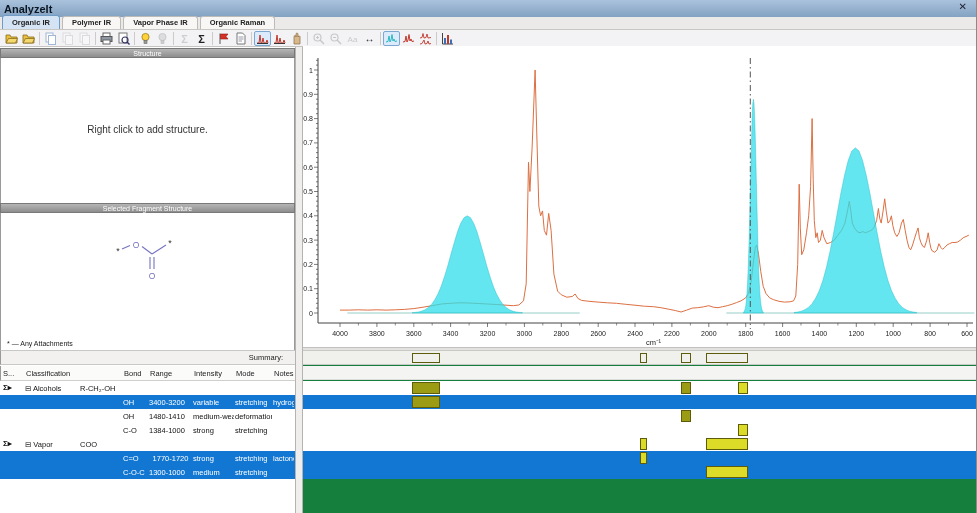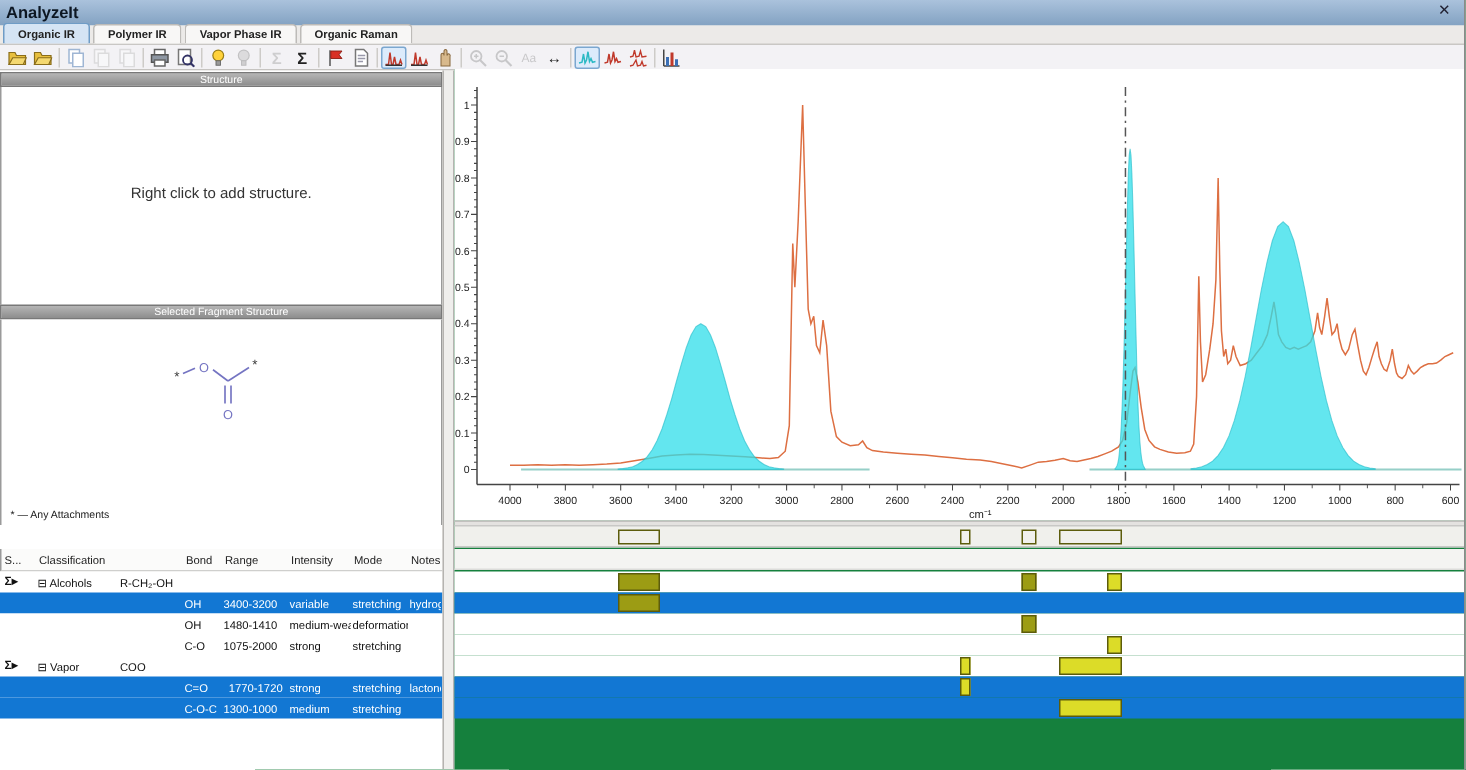--- a/index.html
+++ b/index.html
@@ -257,20 +257,23 @@
           <line x1="153" y1="44" x2="153" y2="56"></line>
           <line x1="151" y1="41" x2="165" y2="32"></line>
         </g>
         <text x="117" y="41" font-size="9" fill="#333" text-anchor="middle">*</text>
         <text x="135" y="35" font-size="8.5" fill="#7474c2" text-anchor="middle">O</text>
         <text x="151" y="66" font-size="8.5" fill="#7474c2" text-anchor="middle">O</text>
         <text x="169" y="33" font-size="9" fill="#333" text-anchor="middle">*</text>
       </svg>
     <div class="fragnote">* — Any Attachments</div>
   </div>
+  <div class="sumrow left">
+    <span>Summary:</span>
+  </div>
   <div class="thead" id="thead">
       <span style="left: 2px;">S...</span>
       <span style="left: 25px;">Classification</span>
       <span style="left: 80px; margin-top: 28px;">Group</span>
       <span style="left: 123px;">Bond</span>
       <span style="left: 149px;">Range</span>
       <span style="left: 193px;">Intensity</span>
       <span style="left: 235px;">Mode</span>
       <span style="left: 273px;">Notes</span>
     </div>
@@ -288,21 +291,21 @@
         <span class="cell" style="left: 273px; width: 21px;">hydrogen</span>
       </div>
       <div class="trow">
         <span class="cell" style="left: 123px; width: 25px;">OH</span>
         <span class="cell" style="left: 149px; width: 43px;">1480-1410</span>
         <span class="cell" style="left: 193px; width: 41px;">medium-wea</span>
         <span class="cell" style="left: 235px; width: 37px;">deformation</span>
       </div>
       <div class="trow">
         <span class="cell" style="left: 123px; width: 25px;">C-O</span>
-        <span class="cell" style="left: 149px; width: 43px;">1075-2000</span>
+        <span class="cell" style="left: 149px; width: 43px;">1384-1000</span>
         <span class="cell" style="left: 193px; width: 41px;">strong</span>
         <span class="cell" style="left: 235px; width: 37px;">stretching</span>
       </div>
       <div class="trow">
         <span class="cell" style="left: 3px; width: 18px; font-weight: bold; font-size: 8px; top: 1.5px;">Σ▸</span>
         <span class="cell" style="left: 25px; width: 55px;">⊟ Vapor</span>
         <span class="cell" style="left: 80px; width: 42px;">COO</span>
       </div>
       <div class="trow sel">
         <span class="cell" style="left: 123px; width: 25px;">C=O</span>

